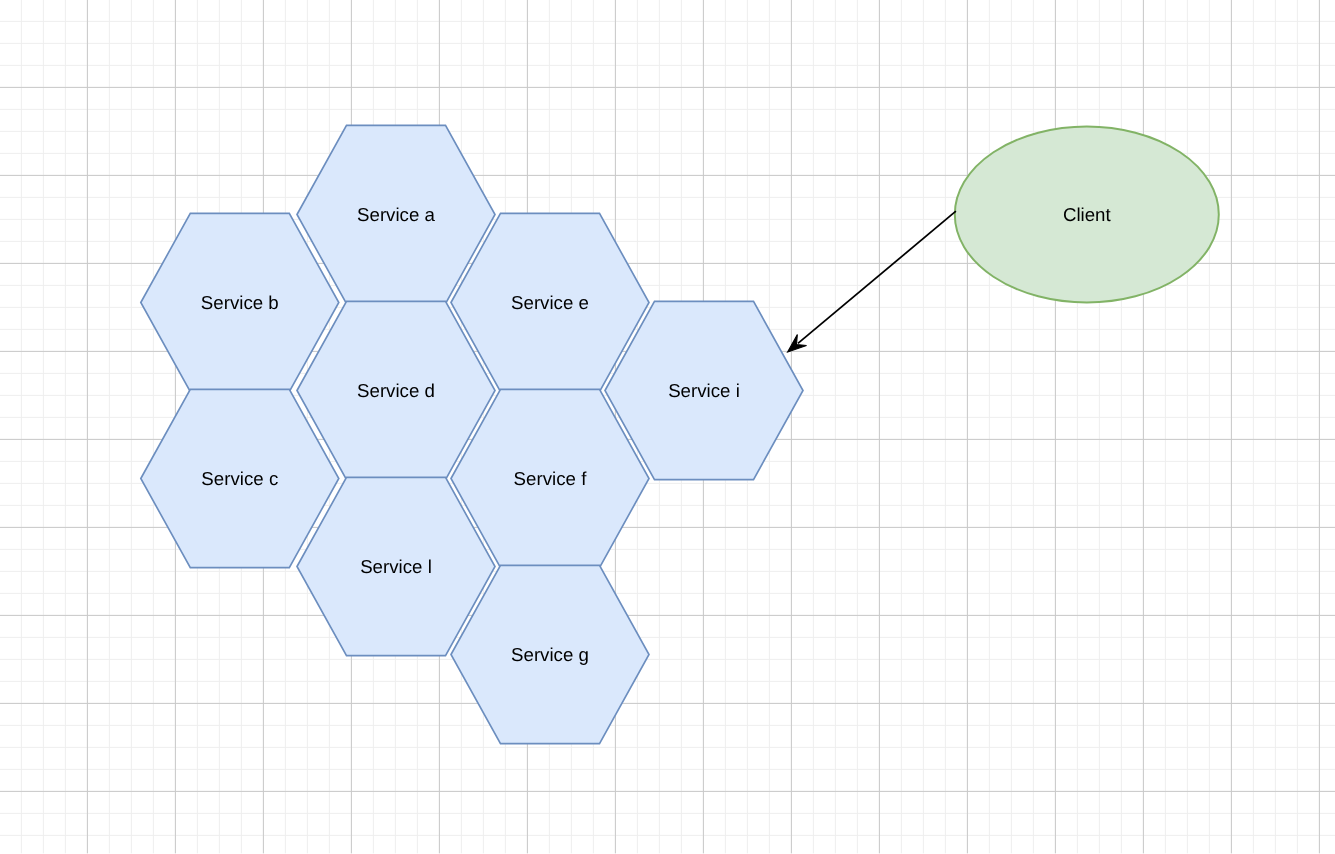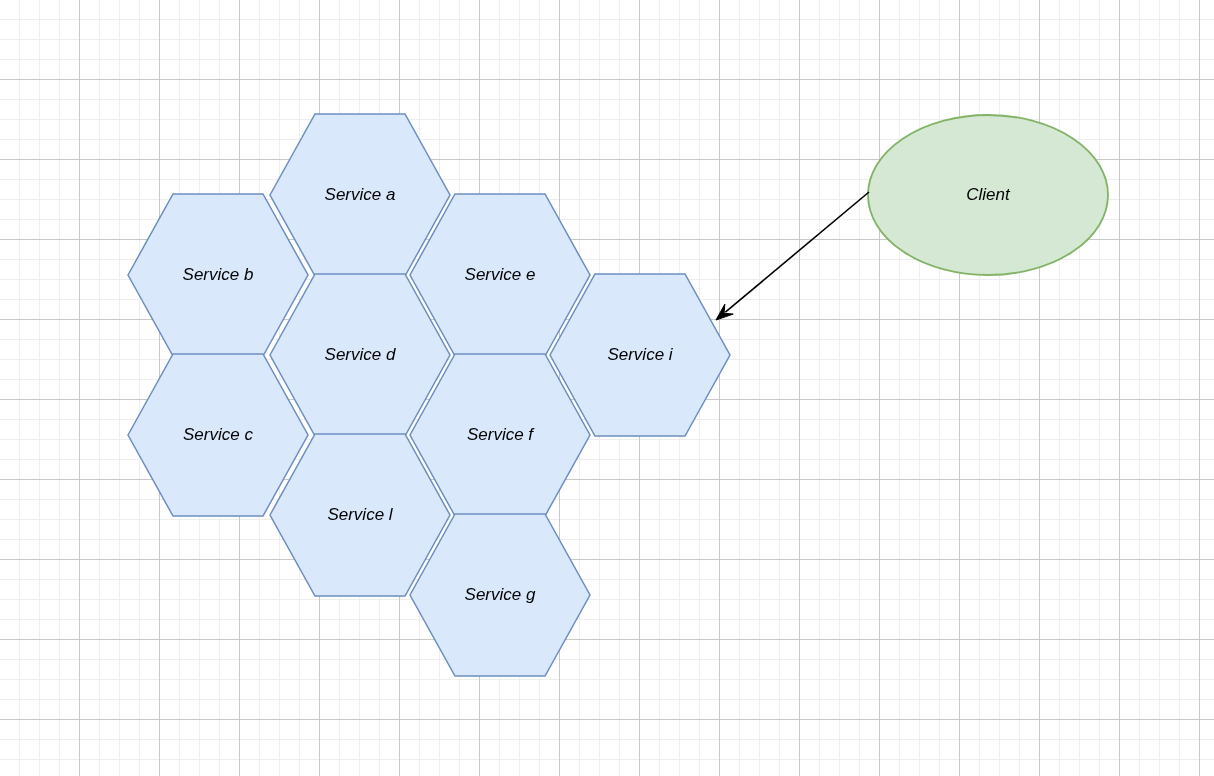--- a/index.html
+++ b/index.html
@@ -22,21 +22,20 @@
       linear-gradient(to right, #c9c9c9 1px, transparent 1px),
       linear-gradient(to bottom, #c9c9c9 1px, transparent 1px),
       linear-gradient(to right, #eeeeee 1px, transparent 1px),
       linear-gradient(to bottom, #eeeeee 1px, transparent 1px);
     background-size:
       80px 80px,
       80px 80px,
       20px 20px,
       20px 20px;
     background-position: -1px -1px, -1px -1px, -1px -1px, -1px -1px;
-    font-style: italic;
   }
   #diagram-svg {
     position: absolute;
     left: 0;
     top: 0;
     width: 1214px;
     height: 776px;
   }
   .node-label {
     font-family: "Liberation Sans", sans-serif;

